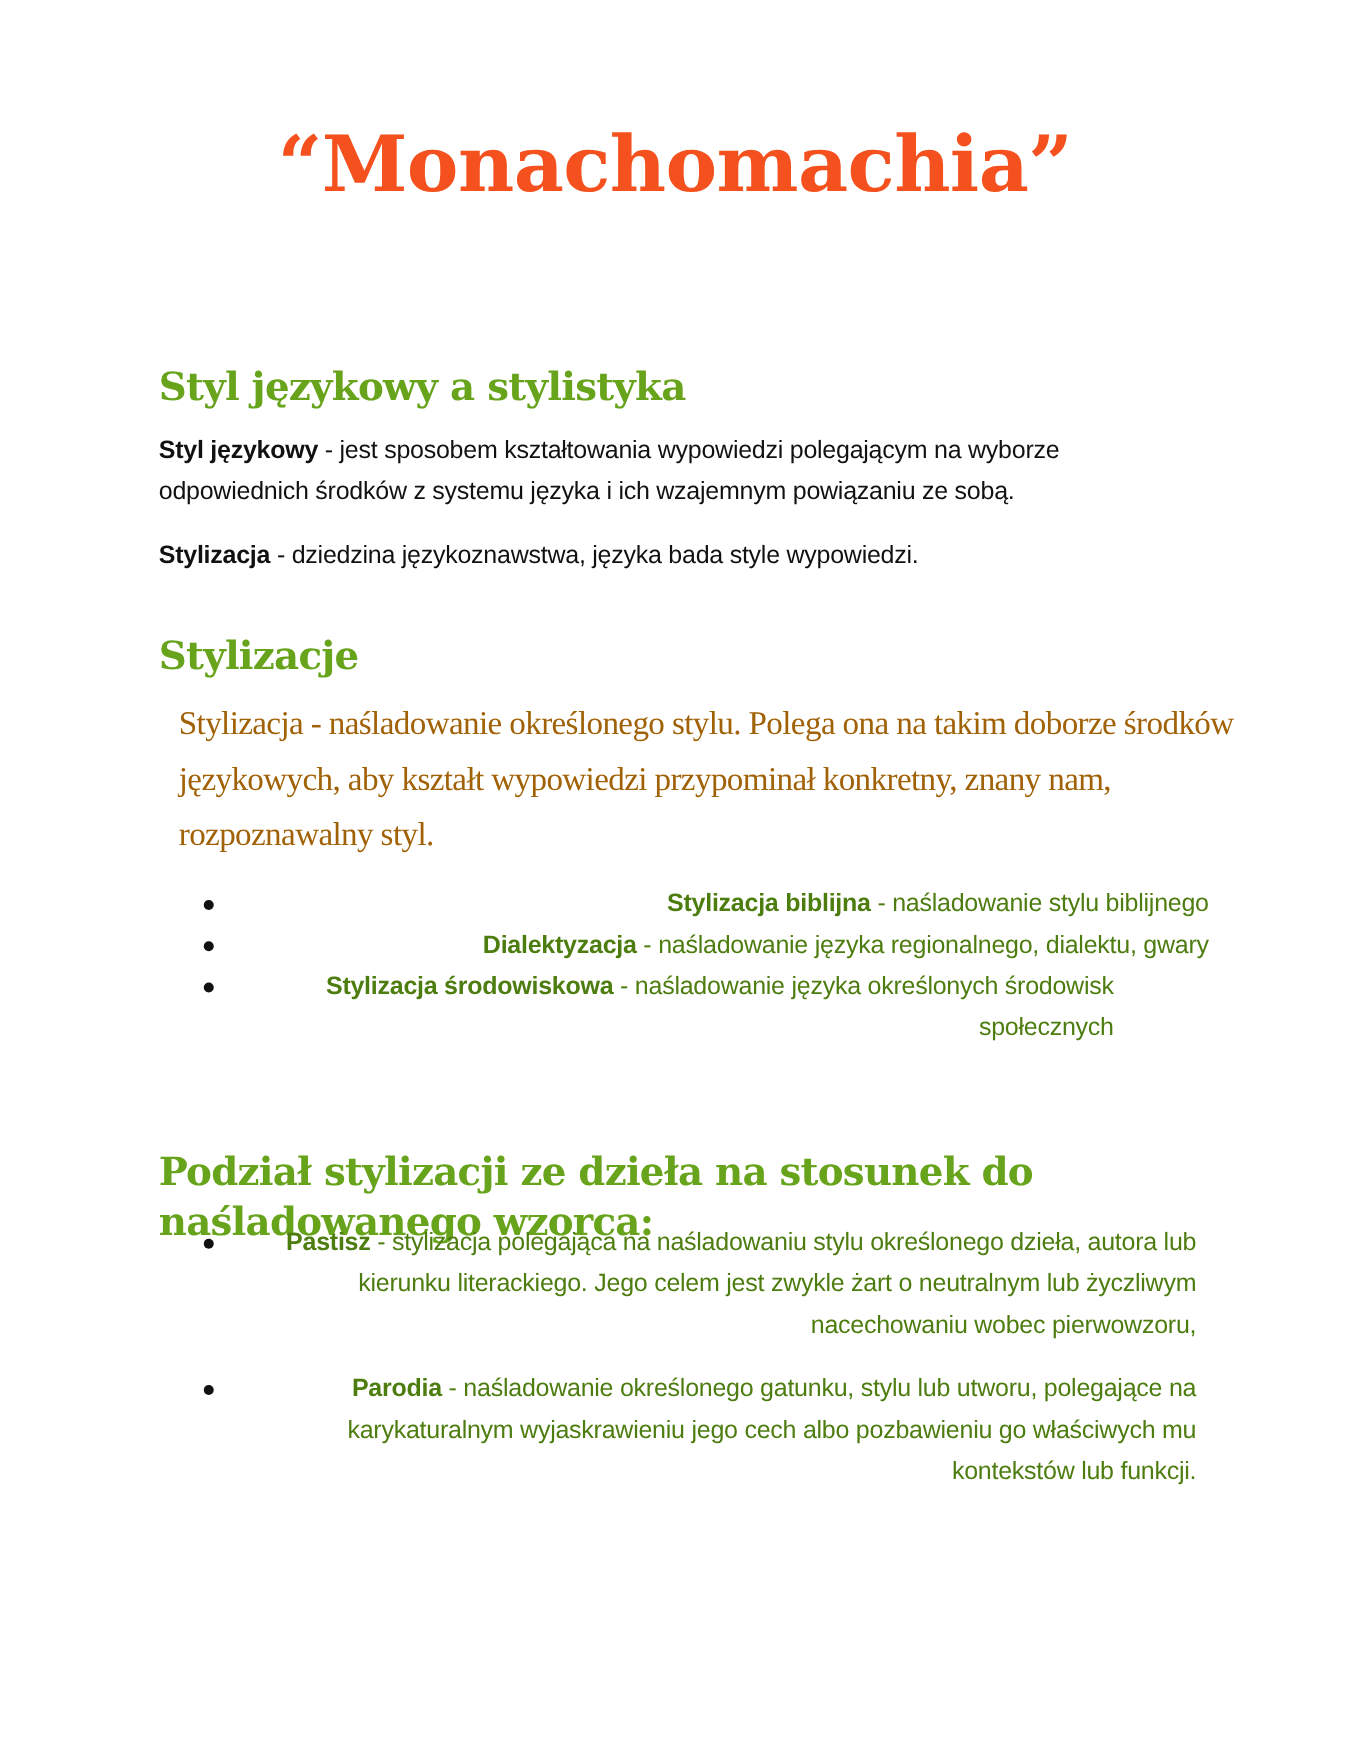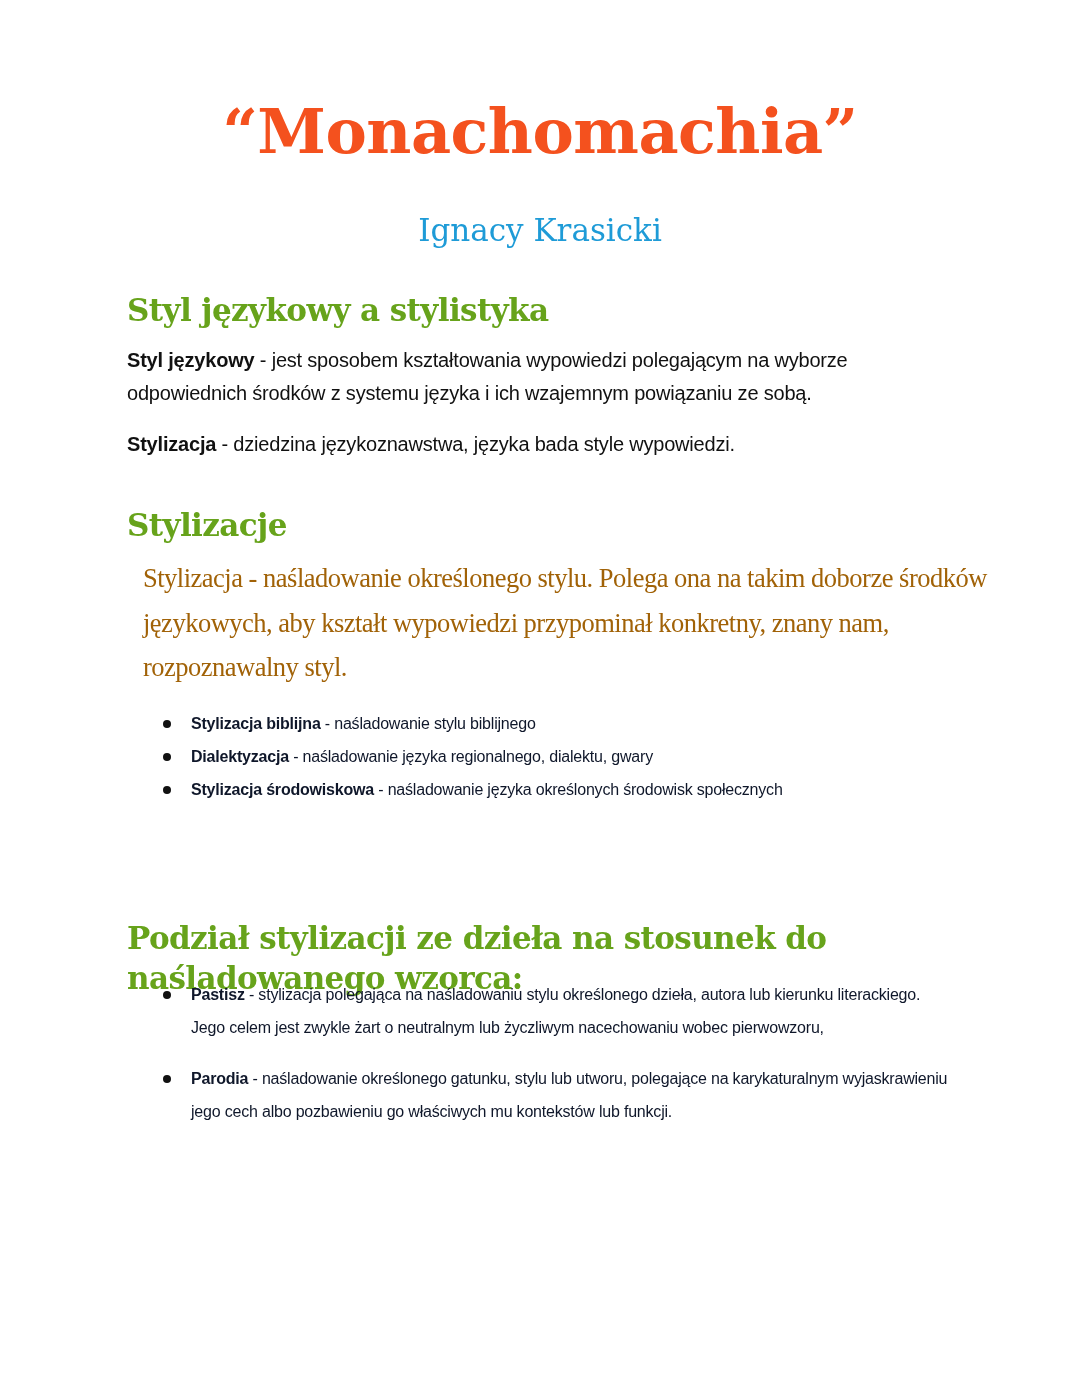--- a/index.html
+++ b/index.html
@@ -77,44 +77,44 @@
       position: absolute;
       left: 127px;
       width: 840px;
       margin: 0;
       padding: 0;
       list-style: none;
     }
     ul.blist li {
       position: relative;
       padding-left: 64px;
-      font-size: 16px;
+      font-size: 20px;
       line-height: 33px;
-      color: #0f172a;
+      color: #4d7c0f;
       letter-spacing: -0.2px;
+      text-align: right;
     }
     ul.blist li .bullet {
       position: absolute;
       left: 36px;
       top: 13px;
       width: 8px;
       height: 8px;
       border-radius: 50%;
       background: #111111;
     }
     ul.blist.spaced li { margin-bottom: 18px; }
     b { font-weight: bold; }
   </style>
 </head>
 <body>
 
 <div class="page">
 
   <div class="title">“Monachomachia”</div>
-  <div class="subtitle">Ignacy Krasicki</div>
 
   <div class="h2" style="top:290px;">Styl językowy a stylistyka</div>
 
   <div class="para" style="top:344px; width:800px;">
     <b>Styl językowy</b><span> - jest sposobem kształtowania wypowiedzi polegającym na wyborze odpowiednich środków z systemu języka i ich wzajemnym powiązaniu ze sobą.</span>
   </div>
 
   <div class="para" style="top:428px;">
     <b>Stylizacja</b><span> - dziedzina językoznawstwa, języka bada style wypowiedzi.</span>
   </div>

